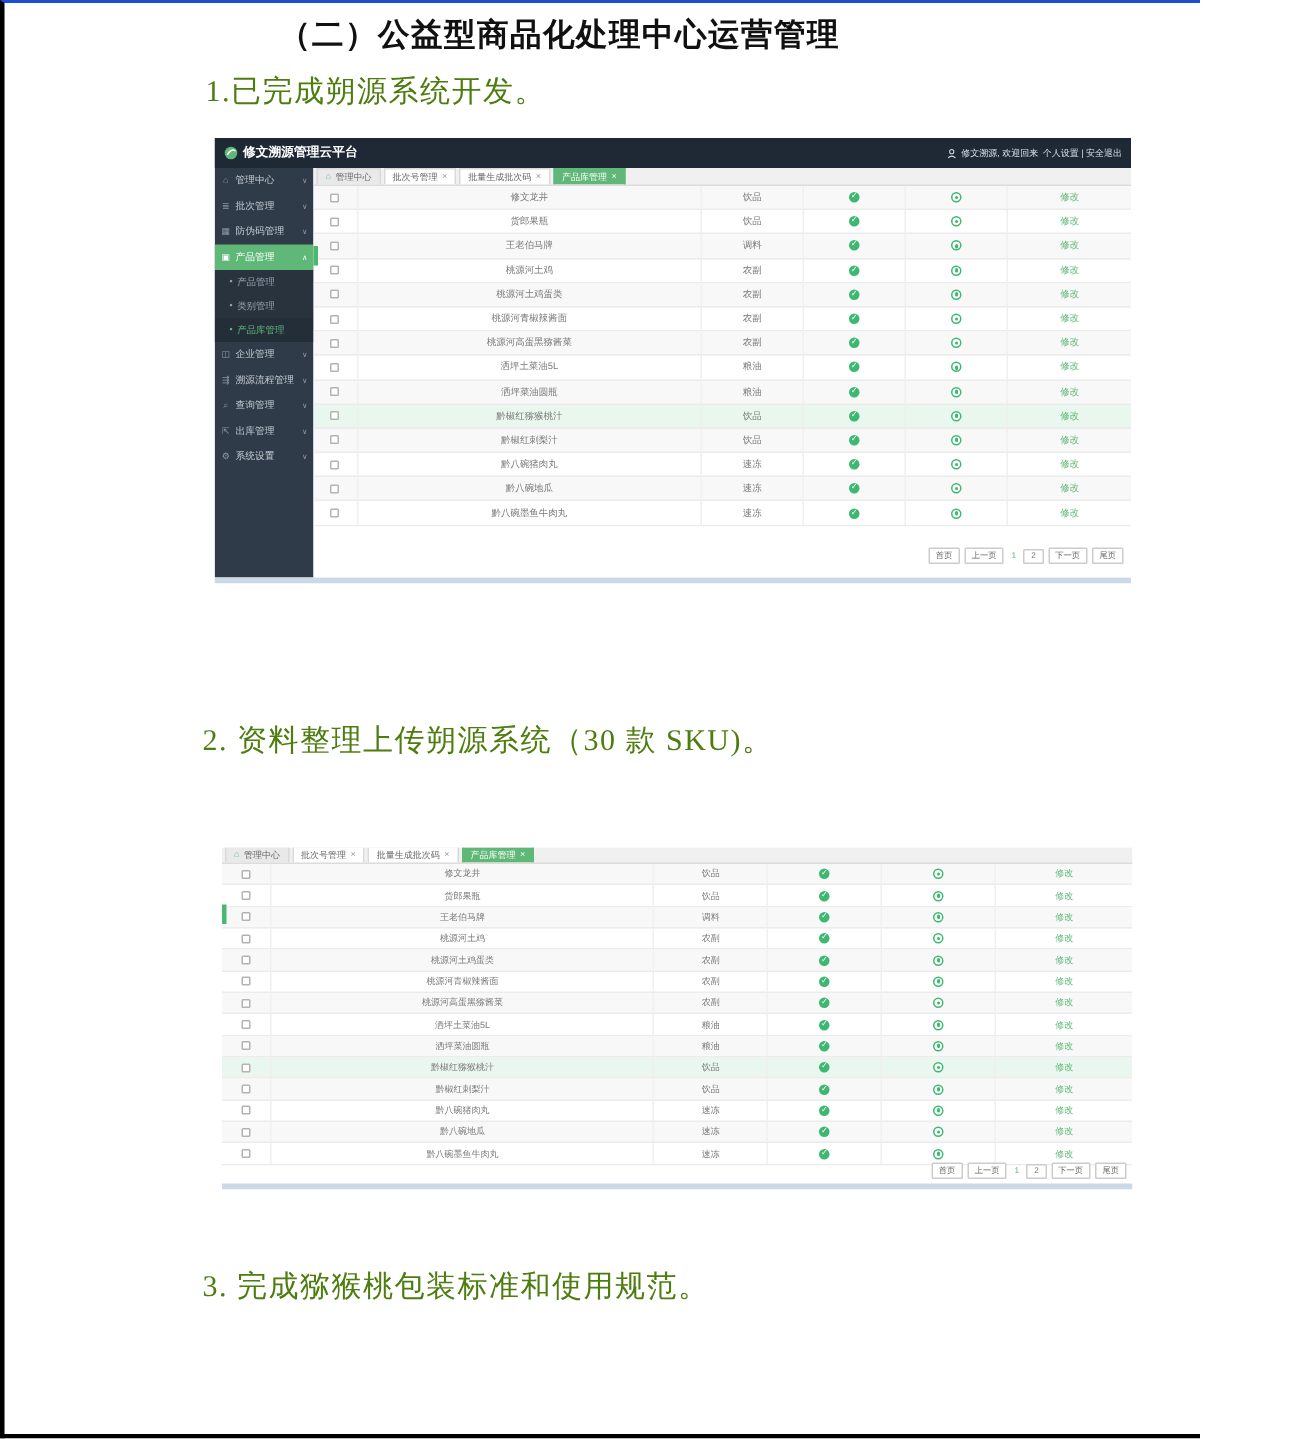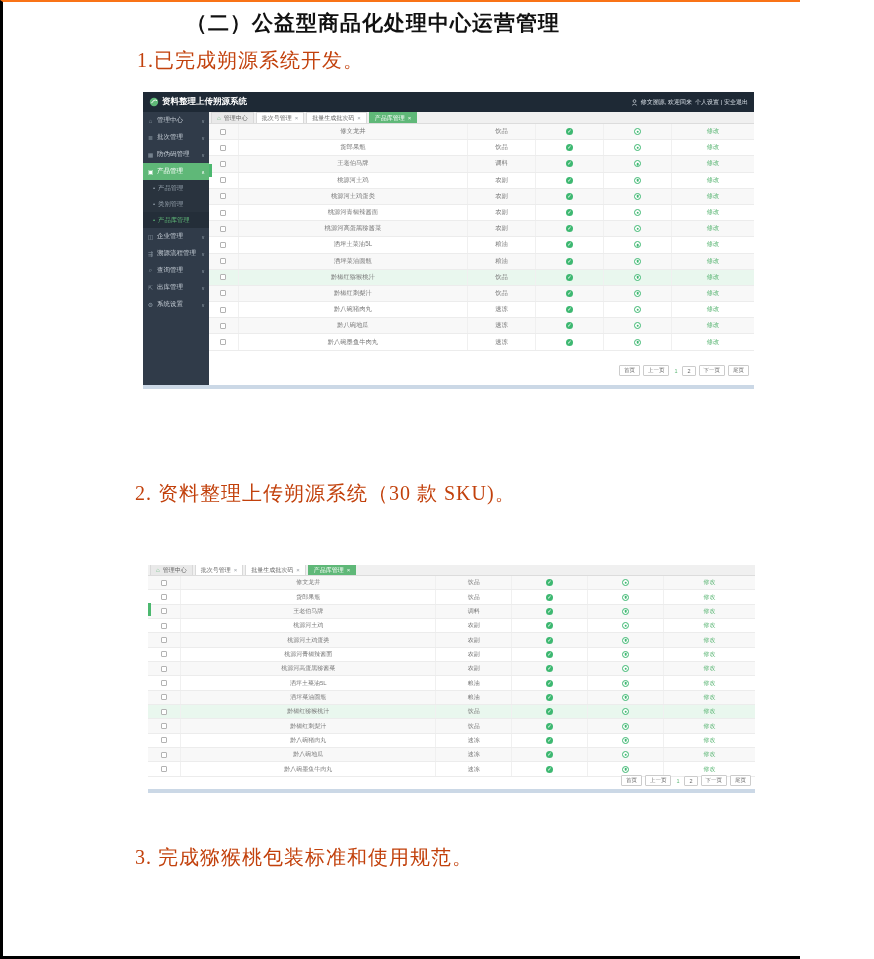--- a/index.html
+++ b/index.html
@@ -1,25 +1,25 @@
 <!DOCTYPE html>
 <html><head>
 <meta charset="utf-8">
 <style>
   * { margin:0; padding:0; box-sizing:border-box; }
   html,body { background:#fff; }
   .page {
     position:relative; width:800px; height:959px; background:#fff;
-    border-left:3px solid #000; border-top:2px solid #f97316; border-bottom:3px solid #000;
+    border-left:3px solid #000; border-top:2px solid #1d4ed8; border-bottom:3px solid #000;
     overflow:hidden;
     font-family:"Liberation Serif","DejaVu Serif",serif; color:#111;
   }
   
   .doc-heading { position:absolute; left:183px; top:7px; font-size:21px; font-weight:bold; letter-spacing:1px; }
-  .doc-p { position:absolute; font-size:20px; letter-spacing:1px; color:#c2410c; }
+  .doc-p { position:absolute; font-size:20px; letter-spacing:1px; color:#4d7c0f; }
   .p1 { left:134px; top:45px; }
   .p2 { left:132px; top:478px;text-align:center; }
   .p3 { left:132px; top:842px; }
 
   
   .shot { position:absolute; background:#fff; font-family:"Liberation Sans","DejaVu Sans",sans-serif; overflow:hidden; }
   .shot1 { left:140px; top:90px; width:611px; height:297px; display:flex; flex-direction:column; }
   .shot2 { left:145px; top:563px; width:607px; height:228px; display:flex; flex-direction:column; position:absolute; }
 
   .navbar { height:20px; flex:0 0 20px; background:#1e2935; display:flex; align-items:center;
@@ -95,21 +95,21 @@
   <div class="doc-heading">（二）公益型商品化处理中心运营管理</div>
   <div class="doc-p p1">1.已完成朔源系统开发。</div>
 
   <div class="shot shot1">
     <div class="navbar">
       <div class="brand">
         <svg class="logo-svg" width="10" height="10" viewBox="0 0 10 10">
           <circle cx="5" cy="5" r="4.2" fill="#5FB878"></circle>
           <path d="M2.5 6.2 Q5 1.8 8 3.6" stroke="#fff" stroke-width="1" fill="none"></path>
         </svg>
-        <span>资料整理上传朔源系统</span>
+        <span>修文溯源管理云平台</span>
       </div>
       <div class="userbar">
         <svg class="person-svg" width="7" height="7" viewBox="0 0 10 10">
           <circle cx="5" cy="3" r="2" fill="none" stroke="#cfd6dd" stroke-width="1"></circle>
           <path d="M1.5 9 Q5 5.5 8.5 9" fill="none" stroke="#cfd6dd" stroke-width="1"></path>
         </svg>
         <span>修文溯源, 欢迎回来</span>
         <span class="ulinks">个人设置 | 安全退出</span>
       </div>
     </div>

